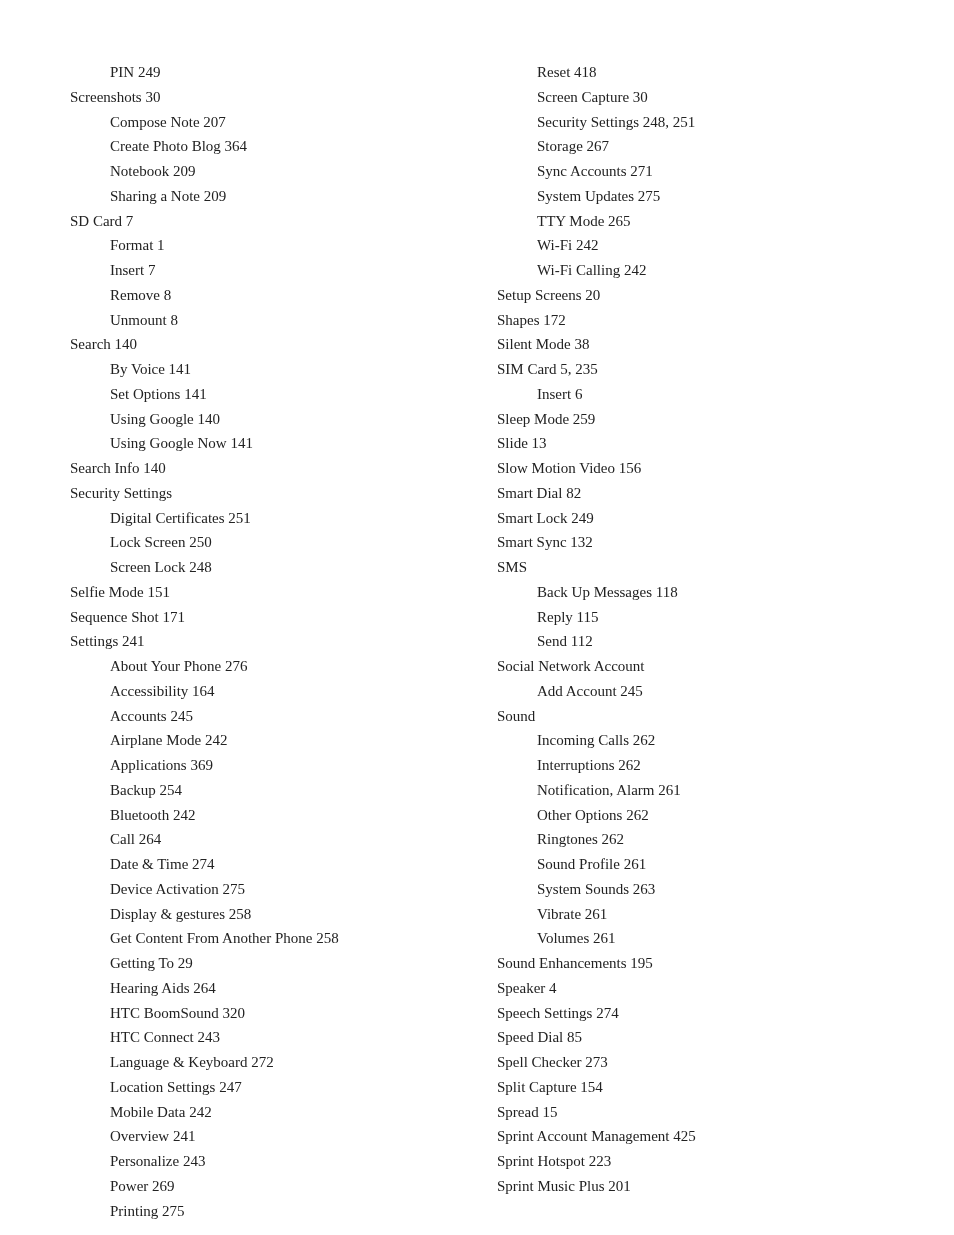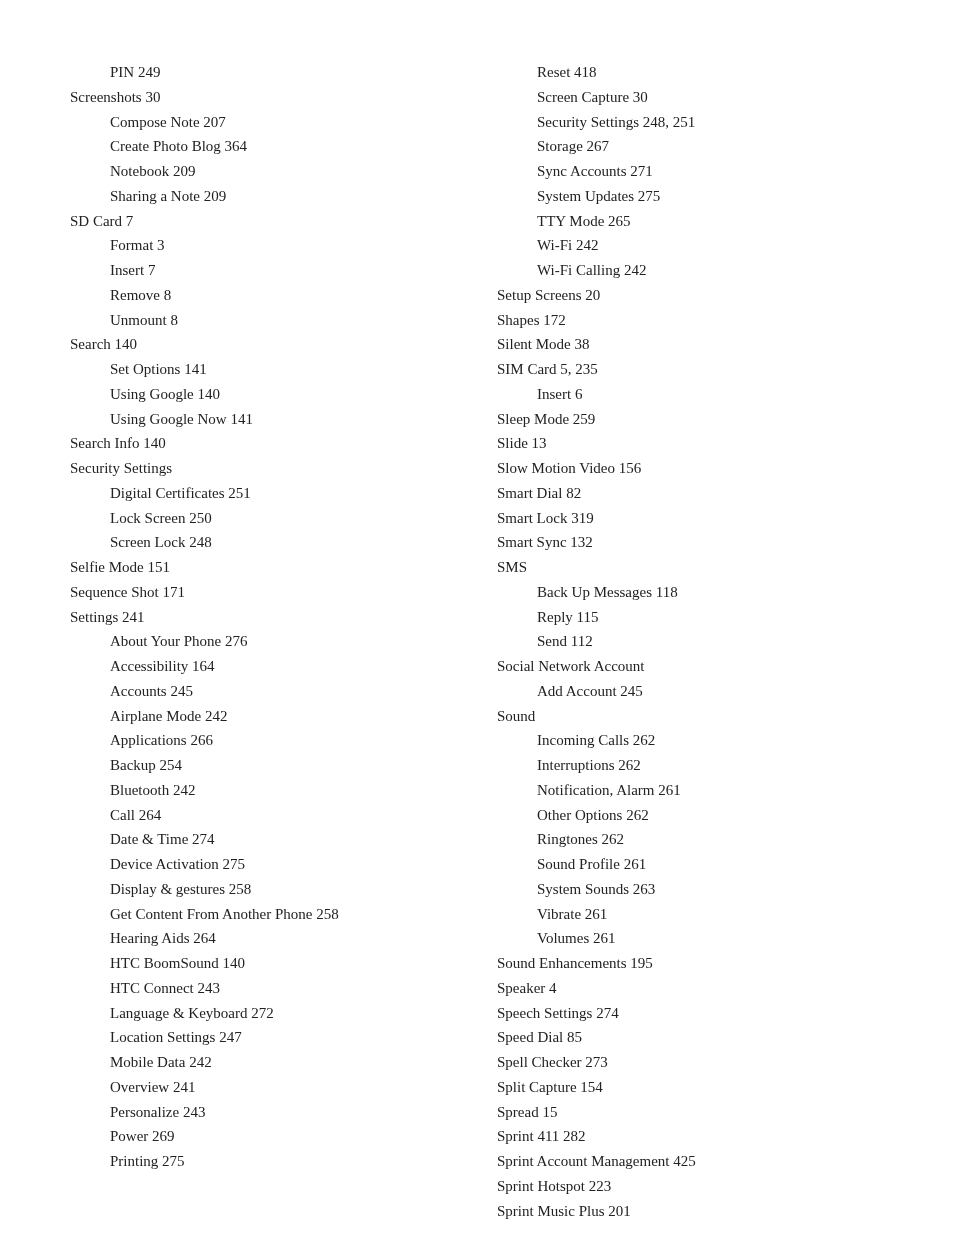--- a/index.html
+++ b/index.html
@@ -49,50 +49,52 @@
 <div class="page">
   <div class="columns">
     <div class="col" id="left-col">
         <div class="entry level1">PIN  249</div>
         <div class="entry level0">Screenshots  30</div>
         <div class="entry level1">Compose Note  207</div>
         <div class="entry level1">Create Photo Blog  364</div>
         <div class="entry level1">Notebook  209</div>
         <div class="entry level1">Sharing a Note  209</div>
         <div class="entry level0">SD Card  7</div>
-        <div class="entry level1">Format  3</div>
+        <div class="entry level1">Format  1</div>
         <div class="entry level1">Insert  7</div>
         <div class="entry level1">Remove  8</div>
         <div class="entry level1">Unmount  8</div>
         <div class="entry level0">Search  140</div>
+        <div class="entry level1">By Voice  141</div>
         <div class="entry level1">Set Options  141</div>
         <div class="entry level1">Using Google  140</div>
         <div class="entry level1">Using Google Now  141</div>
         <div class="entry level0">Search Info  140</div>
         <div class="entry level0">Security Settings</div>
         <div class="entry level1">Digital Certificates  251</div>
         <div class="entry level1">Lock Screen  250</div>
         <div class="entry level1">Screen Lock  248</div>
         <div class="entry level0">Selfie Mode  151</div>
         <div class="entry level0">Sequence Shot  171</div>
         <div class="entry level0">Settings  241</div>
         <div class="entry level1">About Your Phone  276</div>
         <div class="entry level1">Accessibility  164</div>
         <div class="entry level1">Accounts  245</div>
         <div class="entry level1">Airplane Mode  242</div>
-        <div class="entry level1">Applications  266</div>
+        <div class="entry level1">Applications  369</div>
         <div class="entry level1">Backup  254</div>
         <div class="entry level1">Bluetooth  242</div>
         <div class="entry level1">Call  264</div>
         <div class="entry level1">Date &amp; Time  274</div>
         <div class="entry level1">Device Activation  275</div>
         <div class="entry level1">Display &amp; gestures  258</div>
         <div class="entry level1">Get Content From Another Phone  258</div>
+        <div class="entry level1">Getting To  29</div>
         <div class="entry level1">Hearing Aids  264</div>
-        <div class="entry level1">HTC BoomSound  140</div>
+        <div class="entry level1">HTC BoomSound  320</div>
         <div class="entry level1">HTC Connect  243</div>
         <div class="entry level1">Language &amp; Keyboard  272</div>
         <div class="entry level1">Location Settings  247</div>
         <div class="entry level1">Mobile Data  242</div>
         <div class="entry level1">Overview  241</div>
         <div class="entry level1">Personalize  243</div>
         <div class="entry level1">Power  269</div>
         <div class="entry level1">Printing  275</div>
       </div>
     <div class="col" id="right-col">
@@ -107,21 +109,21 @@
         <div class="entry level1">Wi-Fi Calling  242</div>
         <div class="entry level0">Setup Screens  20</div>
         <div class="entry level0">Shapes  172</div>
         <div class="entry level0">Silent Mode  38</div>
         <div class="entry level0">SIM Card  5, 235</div>
         <div class="entry level1">Insert  6</div>
         <div class="entry level0">Sleep Mode  259</div>
         <div class="entry level0">Slide  13</div>
         <div class="entry level0">Slow Motion Video  156</div>
         <div class="entry level0">Smart Dial  82</div>
-        <div class="entry level0">Smart Lock  319</div>
+        <div class="entry level0">Smart Lock  249</div>
         <div class="entry level0">Smart Sync  132</div>
         <div class="entry level0">SMS</div>
         <div class="entry level1">Back Up Messages  118</div>
         <div class="entry level1">Reply  115</div>
         <div class="entry level1">Send  112</div>
         <div class="entry level0">Social Network Account</div>
         <div class="entry level1">Add Account  245</div>
         <div class="entry level0">Sound</div>
         <div class="entry level1">Incoming Calls  262</div>
         <div class="entry level1">Interruptions  262</div>
@@ -132,20 +134,19 @@
         <div class="entry level1">System Sounds  263</div>
         <div class="entry level1">Vibrate  261</div>
         <div class="entry level1">Volumes  261</div>
         <div class="entry level0">Sound Enhancements  195</div>
         <div class="entry level0">Speaker  4</div>
         <div class="entry level0">Speech Settings  274</div>
         <div class="entry level0">Speed Dial  85</div>
         <div class="entry level0">Spell Checker  273</div>
         <div class="entry level0">Split Capture  154</div>
         <div class="entry level0">Spread  15</div>
-        <div class="entry level0">Sprint 411  282</div>
         <div class="entry level0">Sprint Account Management  425</div>
         <div class="entry level0">Sprint Hotspot  223</div>
         <div class="entry level0">Sprint Music Plus  201</div>
       </div>
   </div>
 
 </div>
 
 </body></html>

